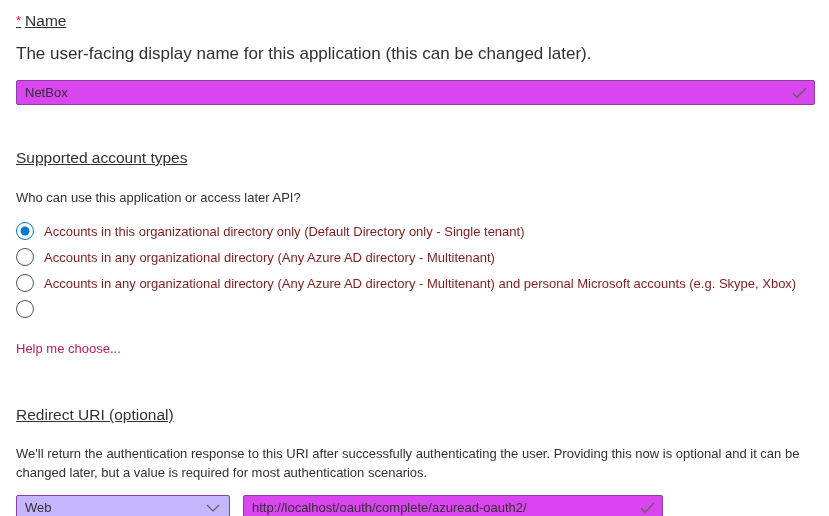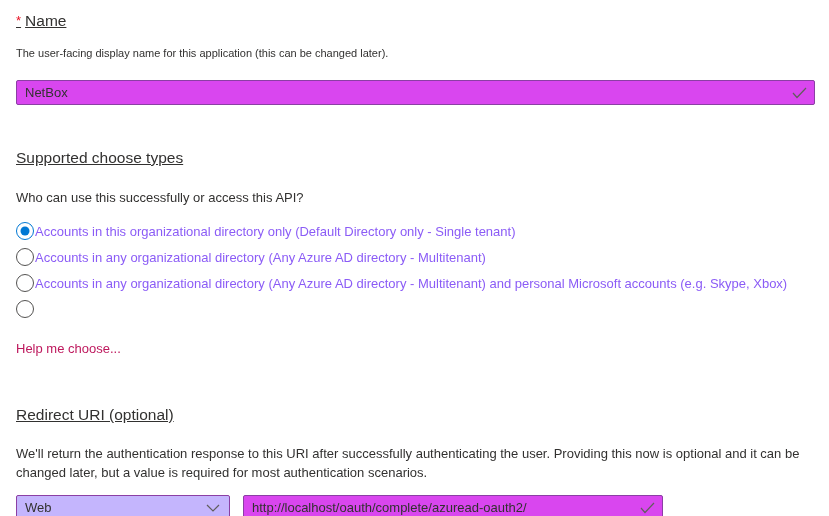--- a/index.html
+++ b/index.html
@@ -16,21 +16,21 @@
   .section-title {
     font-size: 15.5px;
     font-weight: 400;
     color: #323130;
     line-height: 18px;
     text-decoration: underline;
   }
   .required-star { color: #e81123; margin-right: 4px; font-size: 13px; vertical-align: 1px; }
 
   .field-desc {
-    font-size: 11px;
+    font-size: 17px;
     line-height: 19px;
     color: #323130;
     margin-top: 14px;
   }
 
   
   .input-wrap { position: relative; }
   .name-input-wrap { margin-top: 17px; width: 799px; }
   input.text-input {
     width: 100%;
@@ -70,21 +70,21 @@
   }
   .radio-row.selected .radio-circle { border-color: #0078d4; }
   .radio-row.selected .radio-circle::after {
     content: "";
     position: absolute; left: 50%; top: 50%;
     width: 9px; height: 9px;
     transform: translate(-50%, -50%);
     border-radius: 50%;
     background: #0078d4;
   }
-  .radio-label { font-size: 13px; margin-left: 1px; color: #8b5cf6; }
+  .radio-label { font-size: 13px; margin-left: 10px; color: #7f1d1d; }
 
   .help-link {
     display: inline-block;
     margin-top: 19px;
     font-size: 13px;
     color: #be185d;
     text-decoration: none;
     cursor: pointer;
   }
 
@@ -129,22 +129,22 @@
   <div class="field-desc">The user-facing display name for this application (this can be changed later).</div>
 
   <div class="input-wrap name-input-wrap">
     <input class="text-input" type="text" value="NetBox" style="">
     <svg class="check-icon" viewBox="0 0 15 12">
       <polyline points="1,6 5,10.5 14,1" fill="none" stroke="#605e5c" stroke-width="1.2"></polyline>
     </svg>
   </div>
 
   <div class="account-section">
-    <div class="section-title">Supported choose types</div>
-    <div class="question">Who can use this successfully or access this API?</div>
+    <div class="section-title">Supported account types</div>
+    <div class="question">Who can use this application or access later API?</div>
 
     <div class="radio-list">
       <div class="radio-row selected">
         <span class="radio-circle"></span>
         <span class="radio-label">Accounts in this organizational directory only (Default Directory only - Single tenant)</span>
       </div>
       <div class="radio-row">
         <span class="radio-circle"></span>
         <span class="radio-label">Accounts in any organizational directory (Any Azure AD directory - Multitenant)</span>
       </div>

